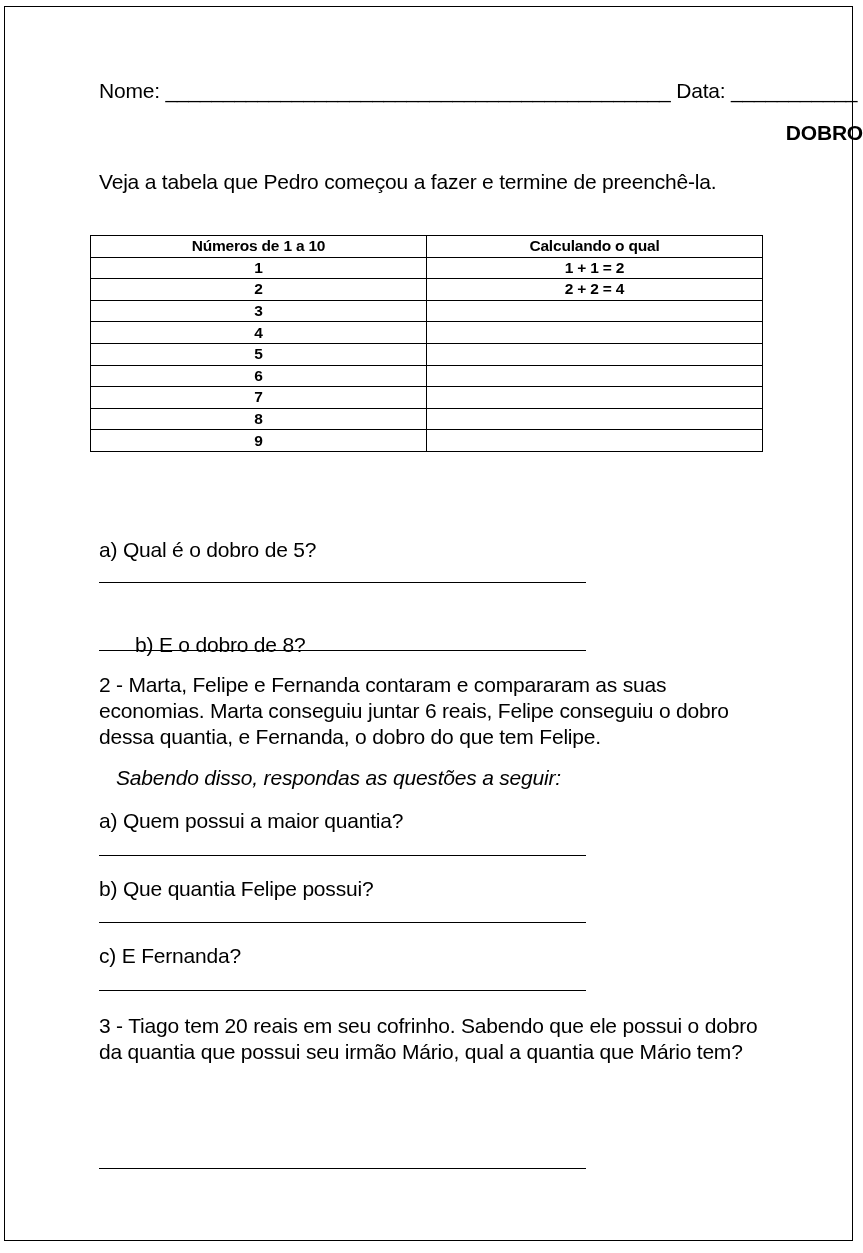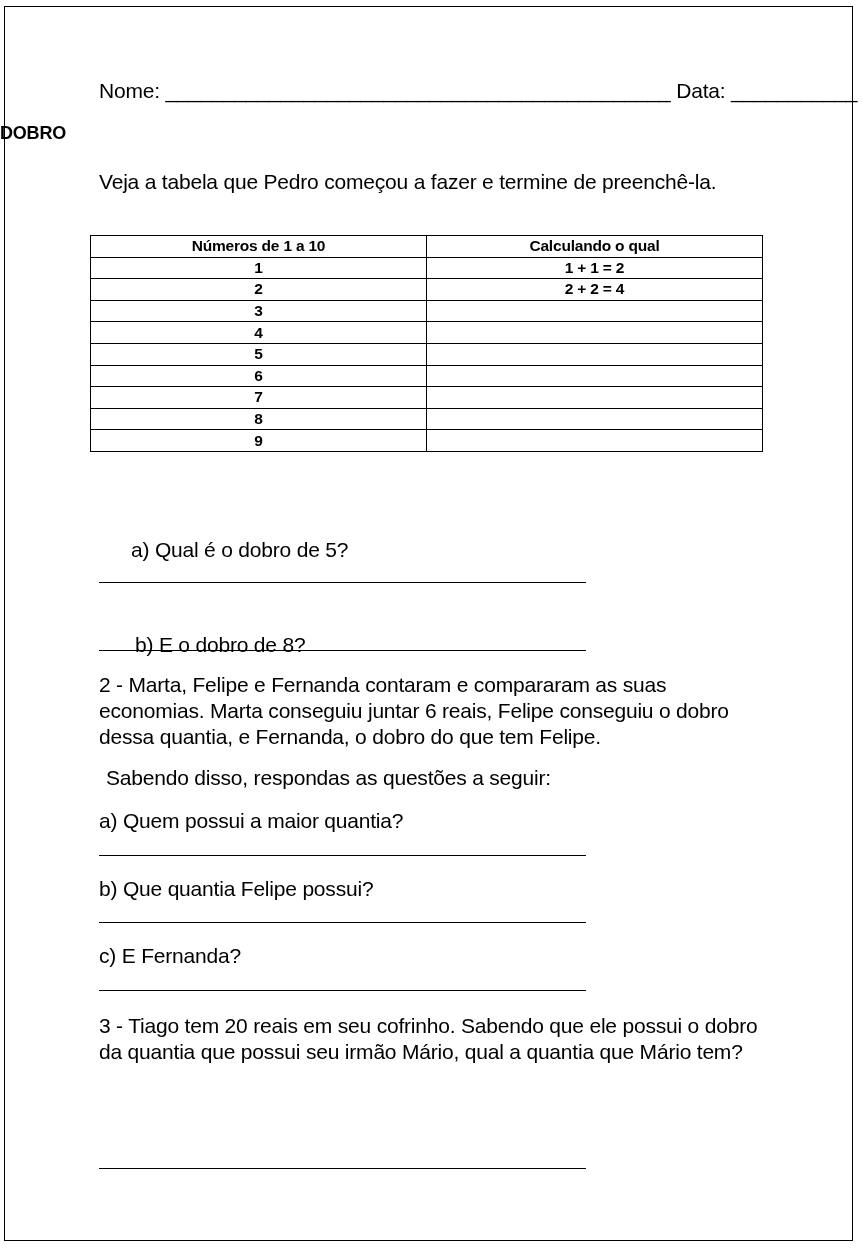--- a/index.html
+++ b/index.html
@@ -32,23 +32,23 @@
       letter-spacing: -0.2px;
     }
     .header-line {
       left: 99px;
       top: 81px;
     }
     .title {
       left: 0;
       width: 863px;
       top: 123px;
-      text-align: left;
+      text-align: right;
       font-weight: bold;
-      font-size: 18px;
+      font-size: 21px;
     }
     .para {
       left: 99px;
       width: 670px;
       white-space: normal;
       line-height: 26px;
     }
     table.doubles {
       position: absolute;
       left: 90px;
@@ -135,29 +135,29 @@
         <td>8</td>
         <td></td>
       </tr>
       <tr>
         <td>9</td>
         <td></td>
       </tr>
     </tbody>
 </table>
 
-<div class="abs" style="left:99px; top:540px;margin-left:32px;">a) Qual é o dobro de 5?</div>
+<div class="abs" style="left:99px; top:540px;">a) Qual é o dobro de 5?</div>
 <div class="answer-line" style="top:582px;"></div>
 
 <div class="abs" style="left:99px; top:635px;margin-left:36px;">b) E o dobro de 8?</div>
 <div class="answer-line" style="top:650px;"></div>
 
 <div class="abs para" style="top:672px;">2 - Marta, Felipe e Fernanda contaram e compararam as suas economias. Marta conseguiu juntar 6 reais, Felipe conseguiu o dobro dessa quantia, e Fernanda, o dobro do que tem Felipe.</div>
 
-<div class="abs" style="left:106px; top:768px;">Sabendo disso, respondas as questões a seguir:</div>
+<div class="abs" style="left:116px; top:768px;font-style:italic;">Sabendo disso, respondas as questões a seguir:</div>
 
 <div class="abs" style="left:99px; top:811px;">a) Quem possui a maior quantia?</div>
 <div class="answer-line" style="top:855px;"></div>
 
 <div class="abs" style="left:99px; top:879px;">b) Que quantia Felipe possui?</div>
 <div class="answer-line" style="top:922px;"></div>
 
 <div class="abs" style="left:99px; top:946px;">c) E Fernanda?</div>
 <div class="answer-line" style="top:990px;"></div>
 

